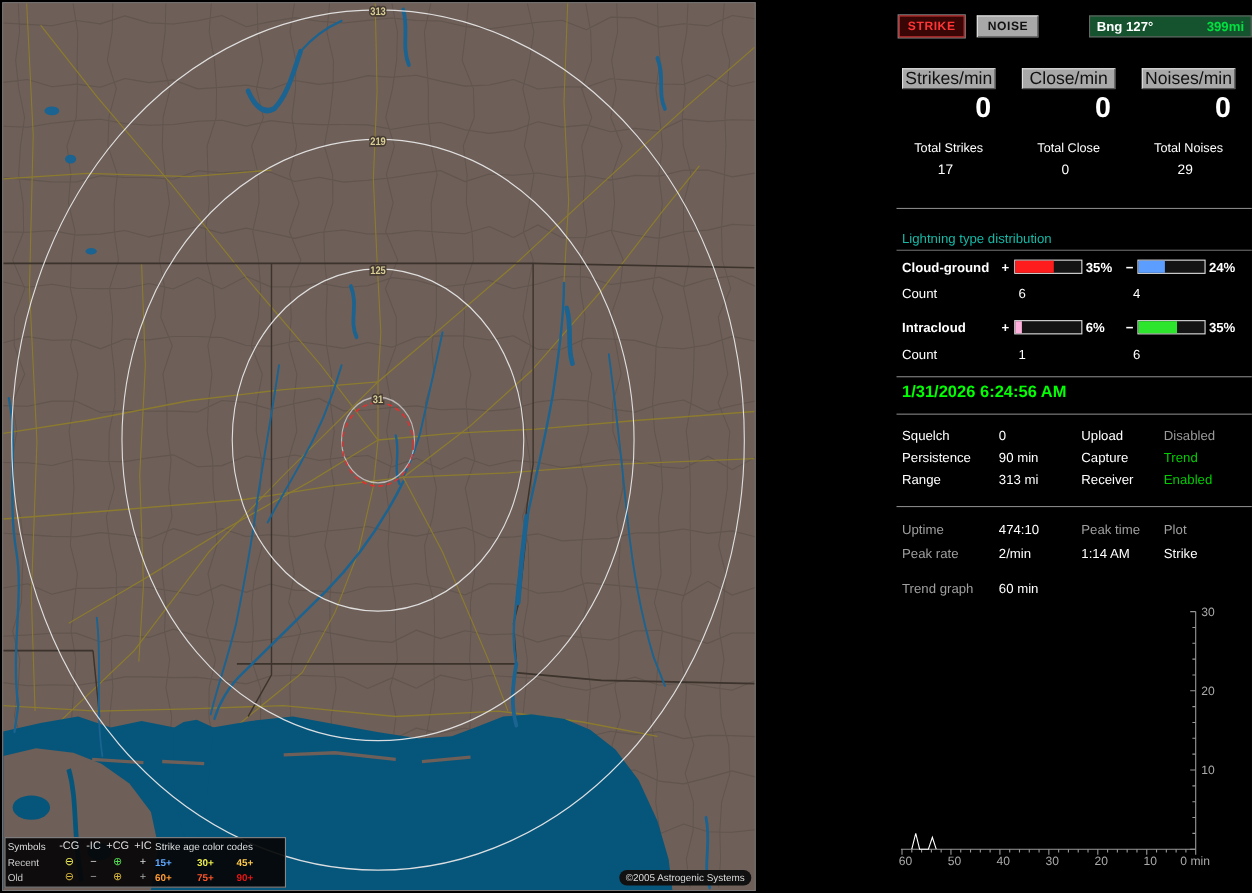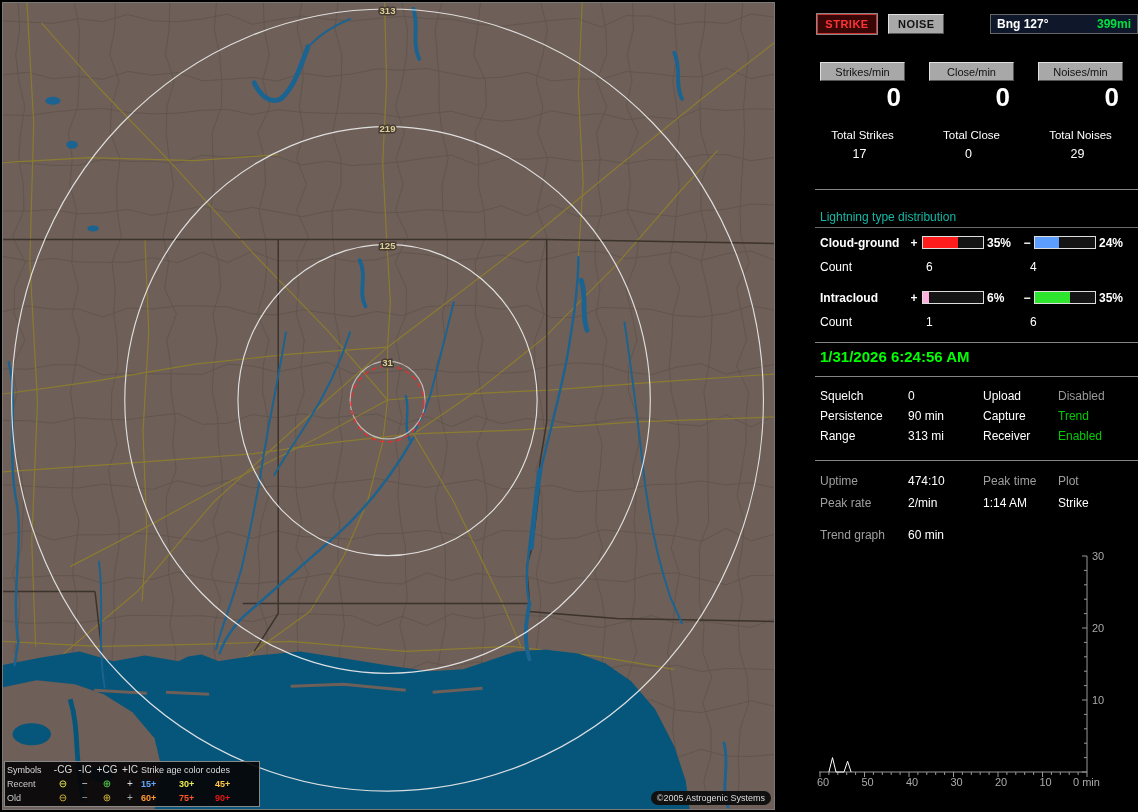--- a/index.html
+++ b/index.html
@@ -1,20 +1,20 @@
 <!DOCTYPE html>
 <html><head>
 <meta charset="utf-8">
 <style>
   html,body{margin:0;padding:0;background:#000;}
   body{width:1138px;height:812px;position:relative;overflow:hidden;
        font-family:"Liberation Sans",sans-serif;color:#fff;}
 
   
-  .map-wrap{position:absolute;left:2px;top:2px;width:773px;height:808px;
+  .map-wrap{position:absolute;left:2px;top:2px;width:685px;height:808px;
             border:1px solid #7a7a7a;box-sizing:border-box;background:#6e5f58;}
   .map-wrap svg{display:block;width:100%;height:100%;}
   .ring-label{font-size:10px;font-weight:bold;fill:#d9cf96;text-anchor:middle;
               paint-order:stroke;stroke:#463b33;stroke-width:3px;}
 
   .legend{position:absolute;left:1px;bottom:2px;width:256px;background:rgba(5,5,5,.92);
           border:1px solid #888;font-size:9px;color:#ccc;padding:1px 2px;box-sizing:border-box;}
   .lg-row{display:grid;grid-template-columns:44px 24px 20px 24px 22px 38px 36px 34px;
           height:14px;align-items:center;}
   .lg-head{color:#ddd;}
@@ -25,28 +25,28 @@
              font-size:9px;padding:2px 6px;border-radius:7px;}
 
   
   .sidebar{position:absolute;left:815px;top:0;width:323px;height:812px;font-size:12px;}
   .topbar{position:relative;margin-top:14px;height:20px;padding-left:2px;}
   .btn3d{background:#a8a8a8;color:#111;border:1px solid;
          border-color:#e0e0e0 #555 #555 #e0e0e0;font-family:inherit;}
   .strike-btn{width:60px;height:20px;background:#3a0505;color:#ff3535;border:1px solid #cc3333;
               box-shadow:0 0 0 1px #888;font-weight:bold;font-size:11px;letter-spacing:.5px;font-family:inherit;}
   .noise-btn{width:56px;height:20px;margin-left:8px;font-weight:bold;font-size:11px;letter-spacing:.5px;}
-  .bng-box{position:absolute;right:0;top:0;width:148px;height:20px;background:#0f172a;
+  .bng-box{position:absolute;right:0;top:0;width:148px;height:20px;background:#14532d;
            border:1px solid #666;box-sizing:border-box;display:flex;justify-content:space-between;
            align-items:center;padding:0 6px;font-weight:bold;font-size:12px;}
   .bng-range{color:#00e040;}
 
   .col3{display:grid;grid-template-columns:85px 85px 85px;column-gap:24px;padding-left:5px;}
   .rates{margin-top:28px;}
-  .rate-btn{height:17px;font-size:11px;display:flex;align-items:center;justify-content:center;}
+  .rate-btn{height:17px;font-size:16px;display:flex;align-items:center;justify-content:center;}
   .big-num{font-size:26px;font-weight:bold;text-align:right;padding-right:4px;line-height:28px;margin-top:2px;}
   .totals{margin-top:18px;}
   .t-label{font-size:11.5px;text-align:center;height:15px;white-space:nowrap;}
   .t-val{text-align:center;padding-right:6px;font-size:12.5px;margin-top:3px;}
 
   .hline{height:1px;background:#858585;}
   .dist-header{color:#14b8a6;margin-top:20px;padding-left:5px;font-size:12px;height:14px;}
   .dist-row{display:grid;grid-template-columns:86px 16px 62px 36px 14px 62px auto;
             align-items:center;padding-left:5px;height:15px;}
   .dist-label{font-weight:bold;}

